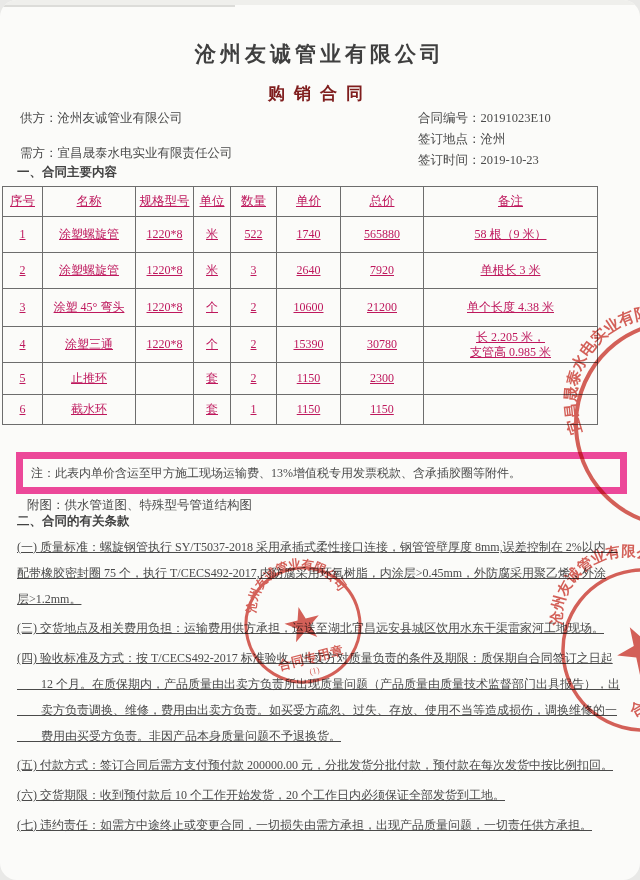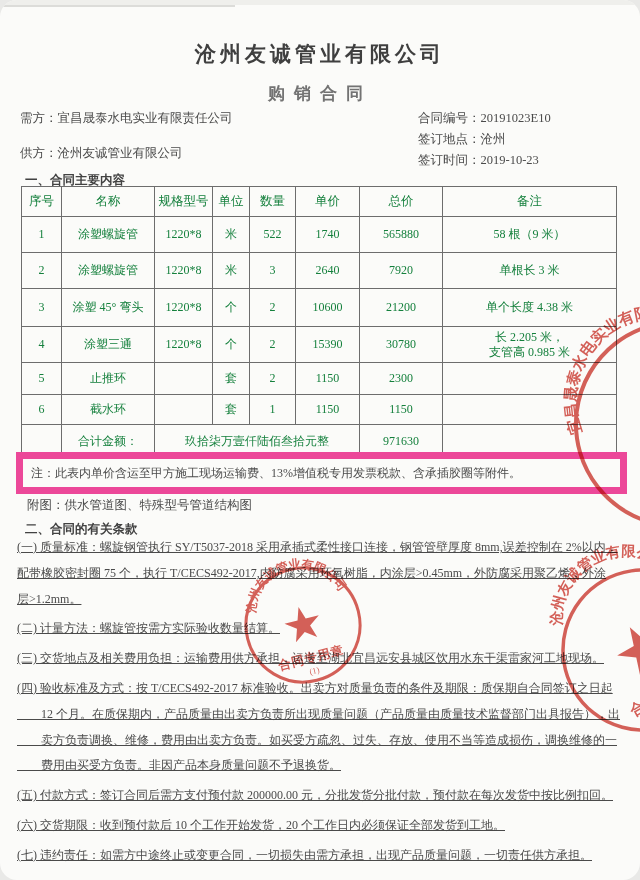--- a/index.html
+++ b/index.html
@@ -11,34 +11,34 @@
     border-radius:17px;
   }
   .scan-top{position:absolute;top:0;left:0;width:640px;height:5px;background:#efefec;}
   .scan-top-line{position:absolute;top:5px;left:0;width:235px;height:2px;background:#dcdcd9;}
   .company-title{
     position:absolute;top:40px;left:0;width:100%;text-align:center;
     font-size:21px;font-weight:600;letter-spacing:4px;color:#3f3f3f;margin:0;
   }
   .doc-title{
     position:absolute;top:82px;left:0;width:100%;text-align:center;
-    font-size:17px;font-weight:600;letter-spacing:9px;color:#737373;margin:0;
+    font-size:17px;font-weight:600;letter-spacing:9px;color:#7f1d1d;margin:0;
   }
   .meta{position:absolute;top:110px;left:20px;width:600px;font-size:12.5px;}
   .meta .left{position:absolute;left:0;top:0;}
   .meta .left p{margin:0;}
   .meta .left p + p{margin-top:18px;}
   .meta .right{position:absolute;left:398px;top:0;}
   .meta .right p{margin:0 0 5px 0;line-height:16px;}
-  .sec-title{position:absolute;left:17px;margin:8px;font-size:12.5px;font-weight:600;color:#424242;}
+  .sec-title{position:absolute;left:17px;margin:0;font-size:12.5px;font-weight:600;color:#424242;}
   .sec1-title{top:164px;}
   .sec2-title{top:513px;}
   table.goods{
-    position:absolute;top:186px;left:21px;border-collapse:collapse;table-layout:fixed;
-    width:595px;font-size:12px;color:#15803d;
+    position:absolute;top:186px;left:2px;border-collapse:collapse;table-layout:fixed;
+    width:595px;font-size:12px;color:#be185d;text-decoration:underline;
   }
   table.goods td,table.goods th{
     border:1px solid #6d6d6d;text-align:center;vertical-align:middle;
     font-weight:normal;padding:0 2px;overflow:hidden;
   }
   table.goods th{font-size:12.5px;}
   tr.h30{height:30px;} tr.h36{height:36px;} tr.h38{height:38px;}
   tr.h32{height:32px;} tr.h34{height:34px;}
   td.remark{white-space:pre-line;line-height:15px;}
   .note-box{
@@ -62,22 +62,22 @@
 
 <div class="page">
   <div class="scan-top"></div>
   <div class="scan-top-line"></div>
 
   <h1 class="company-title">沧州友诚管业有限公司</h1>
   <h2 class="doc-title">购销合同</h2>
 
   <div class="meta">
     <div class="left">
+      <p><span>供方：</span><span>沧州友诚管业有限公司</span></p>
       <p><span>需方：</span><span>宜昌晟泰水电实业有限责任公司</span></p>
-      <p><span>供方：</span><span>沧州友诚管业有限公司</span></p>
     </div>
     <div class="right">
       <p><span>合同编号：</span><span>20191023E10</span></p>
       <p><span>签订地点：</span><span>沧州</span></p>
       <p><span>签订时间：</span><span>2019-10-23</span></p>
     </div>
   </div>
 
   <p class="sec-title sec1-title">一、合同主要内容</p>
 
@@ -157,40 +157,32 @@
     <tr class="h30">
       <td>6</td>
       <td>截水环</td>
       <td></td>
       <td>套</td>
       <td>1</td>
       <td>1150</td>
       <td>1150</td>
       <td class="remark"></td>
     </tr>
-    <tr class="h34">
-      <td></td>
-      <td>合计金额：</td>
-      <td colspan="4">玖拾柒万壹仟陆佰叁拾元整</td>
-      <td>971630</td>
-      <td></td>
-    </tr>
   </tbody>
     </table>
 
   <div class="note-box">注：此表内单价含运至甲方施工现场运输费、13%增值税专用发票税款、含承插胶圈等附件。</div>
   <p class="attachment-line">附图：供水管道图、特殊型号管道结构图</p>
 
   <p class="sec-title sec2-title">二、合同的有关条款</p>
 
   <div class="clauses">
     <p>(一) 质量标准：螺旋钢管执行 SY/T5037-2018 采用承插式柔性接口连接，钢管管壁厚度 8mm,误差控制在 2%以内，
 配带橡胶密封圈 75 个，执行 T/CECS492-2017,内防腐采用环氧树脂，内涂层&gt;0.45mm，外防腐采用聚乙烯，外涂
 层&gt;1.2mm。</p>
-    <p>(二) 计量方法：螺旋管按需方实际验收数量结算。</p>
     <p>(三) 交货地点及相关费用负担：运输费用供方承担，运送至湖北宜昌远安县城区饮用水东干渠雷家河工地现场。</p>
     <p>(四) 验收标准及方式：按 T/CECS492-2017 标准验收。出卖方对质量负责的条件及期限：质保期自合同签订之日起
 　　12 个月。在质保期内，产品质量由出卖方负责所出现质量问题（产品质量由质量技术监督部门出具报告），出
 　　卖方负责调换、维修，费用由出卖方负责。如买受方疏忽、过失、存放、使用不当等造成损伤，调换维修的一
 　　费用由买受方负责。非因产品本身质量问题不予退换货。</p>
     <p>(五) 付款方式：签订合同后需方支付预付款 200000.00 元，分批发货分批付款，预付款在每次发货中按比例扣回。</p>
     <p>(六) 交货期限：收到预付款后 10 个工作开始发货，20 个工作日内必须保证全部发货到工地。</p>
     <p>(七) 违约责任：如需方中途终止或变更合同，一切损失由需方承担，出现产品质量问题，一切责任供方承担。</p>
   </div>
 

